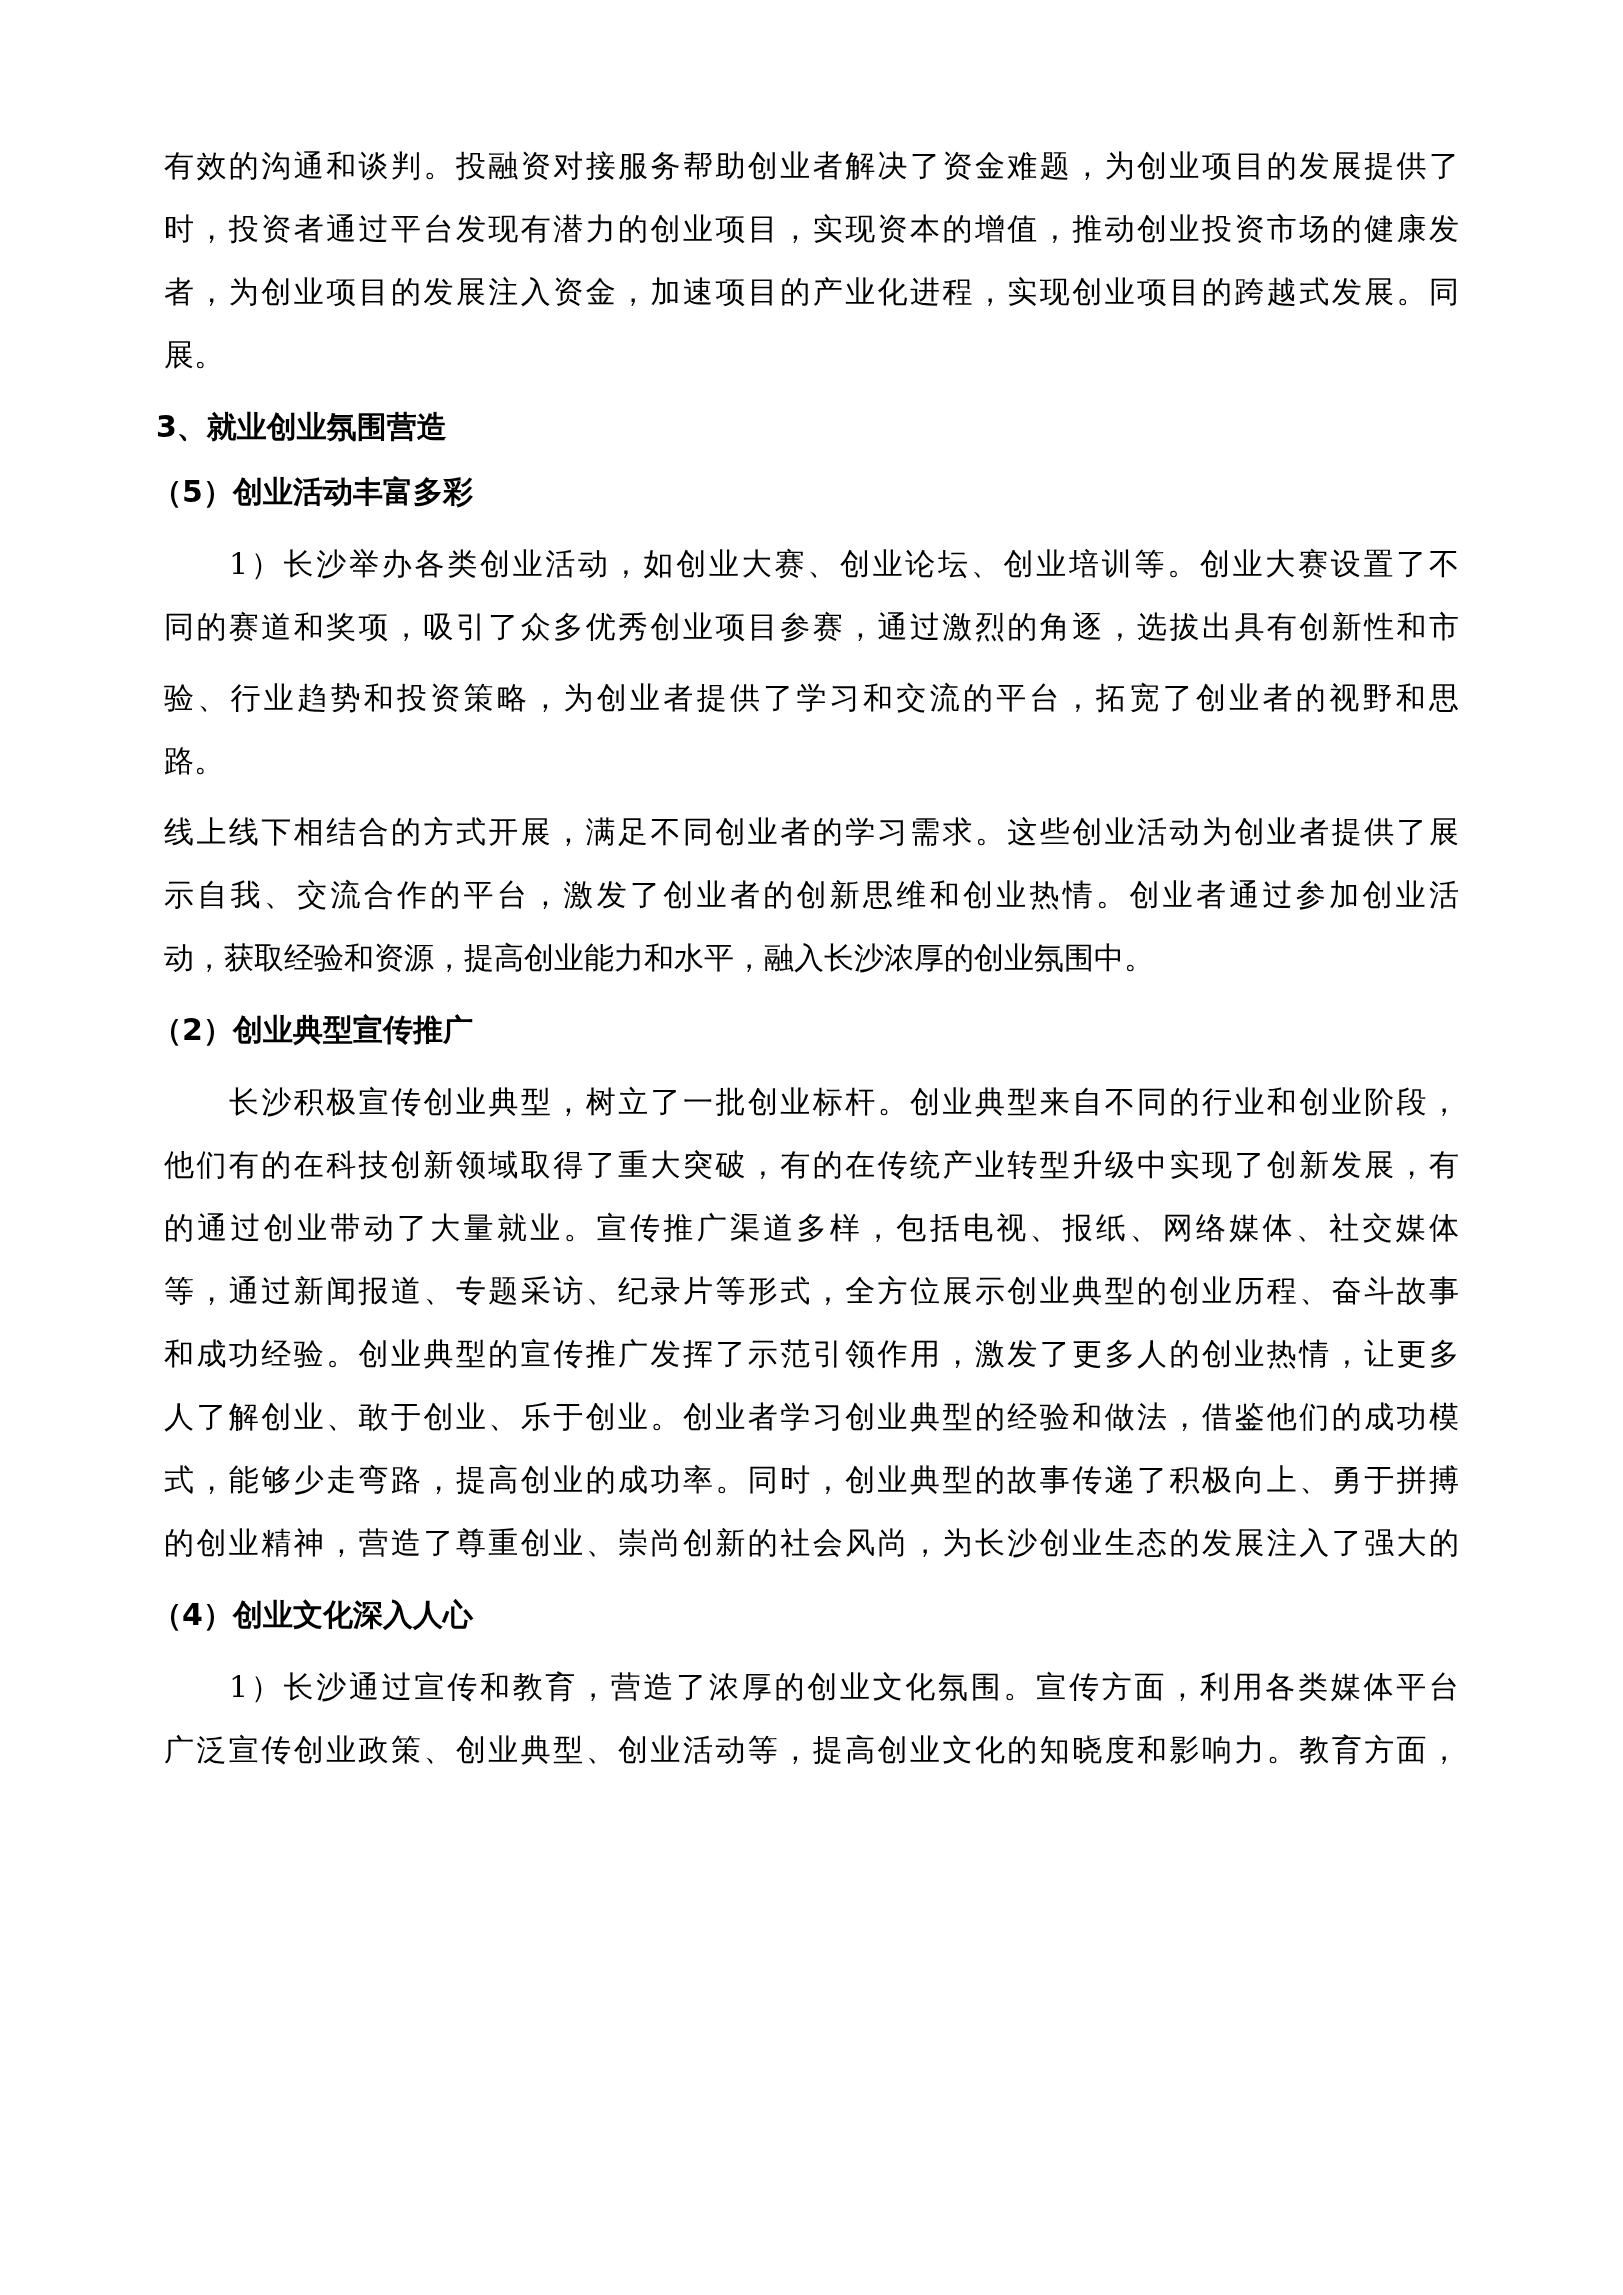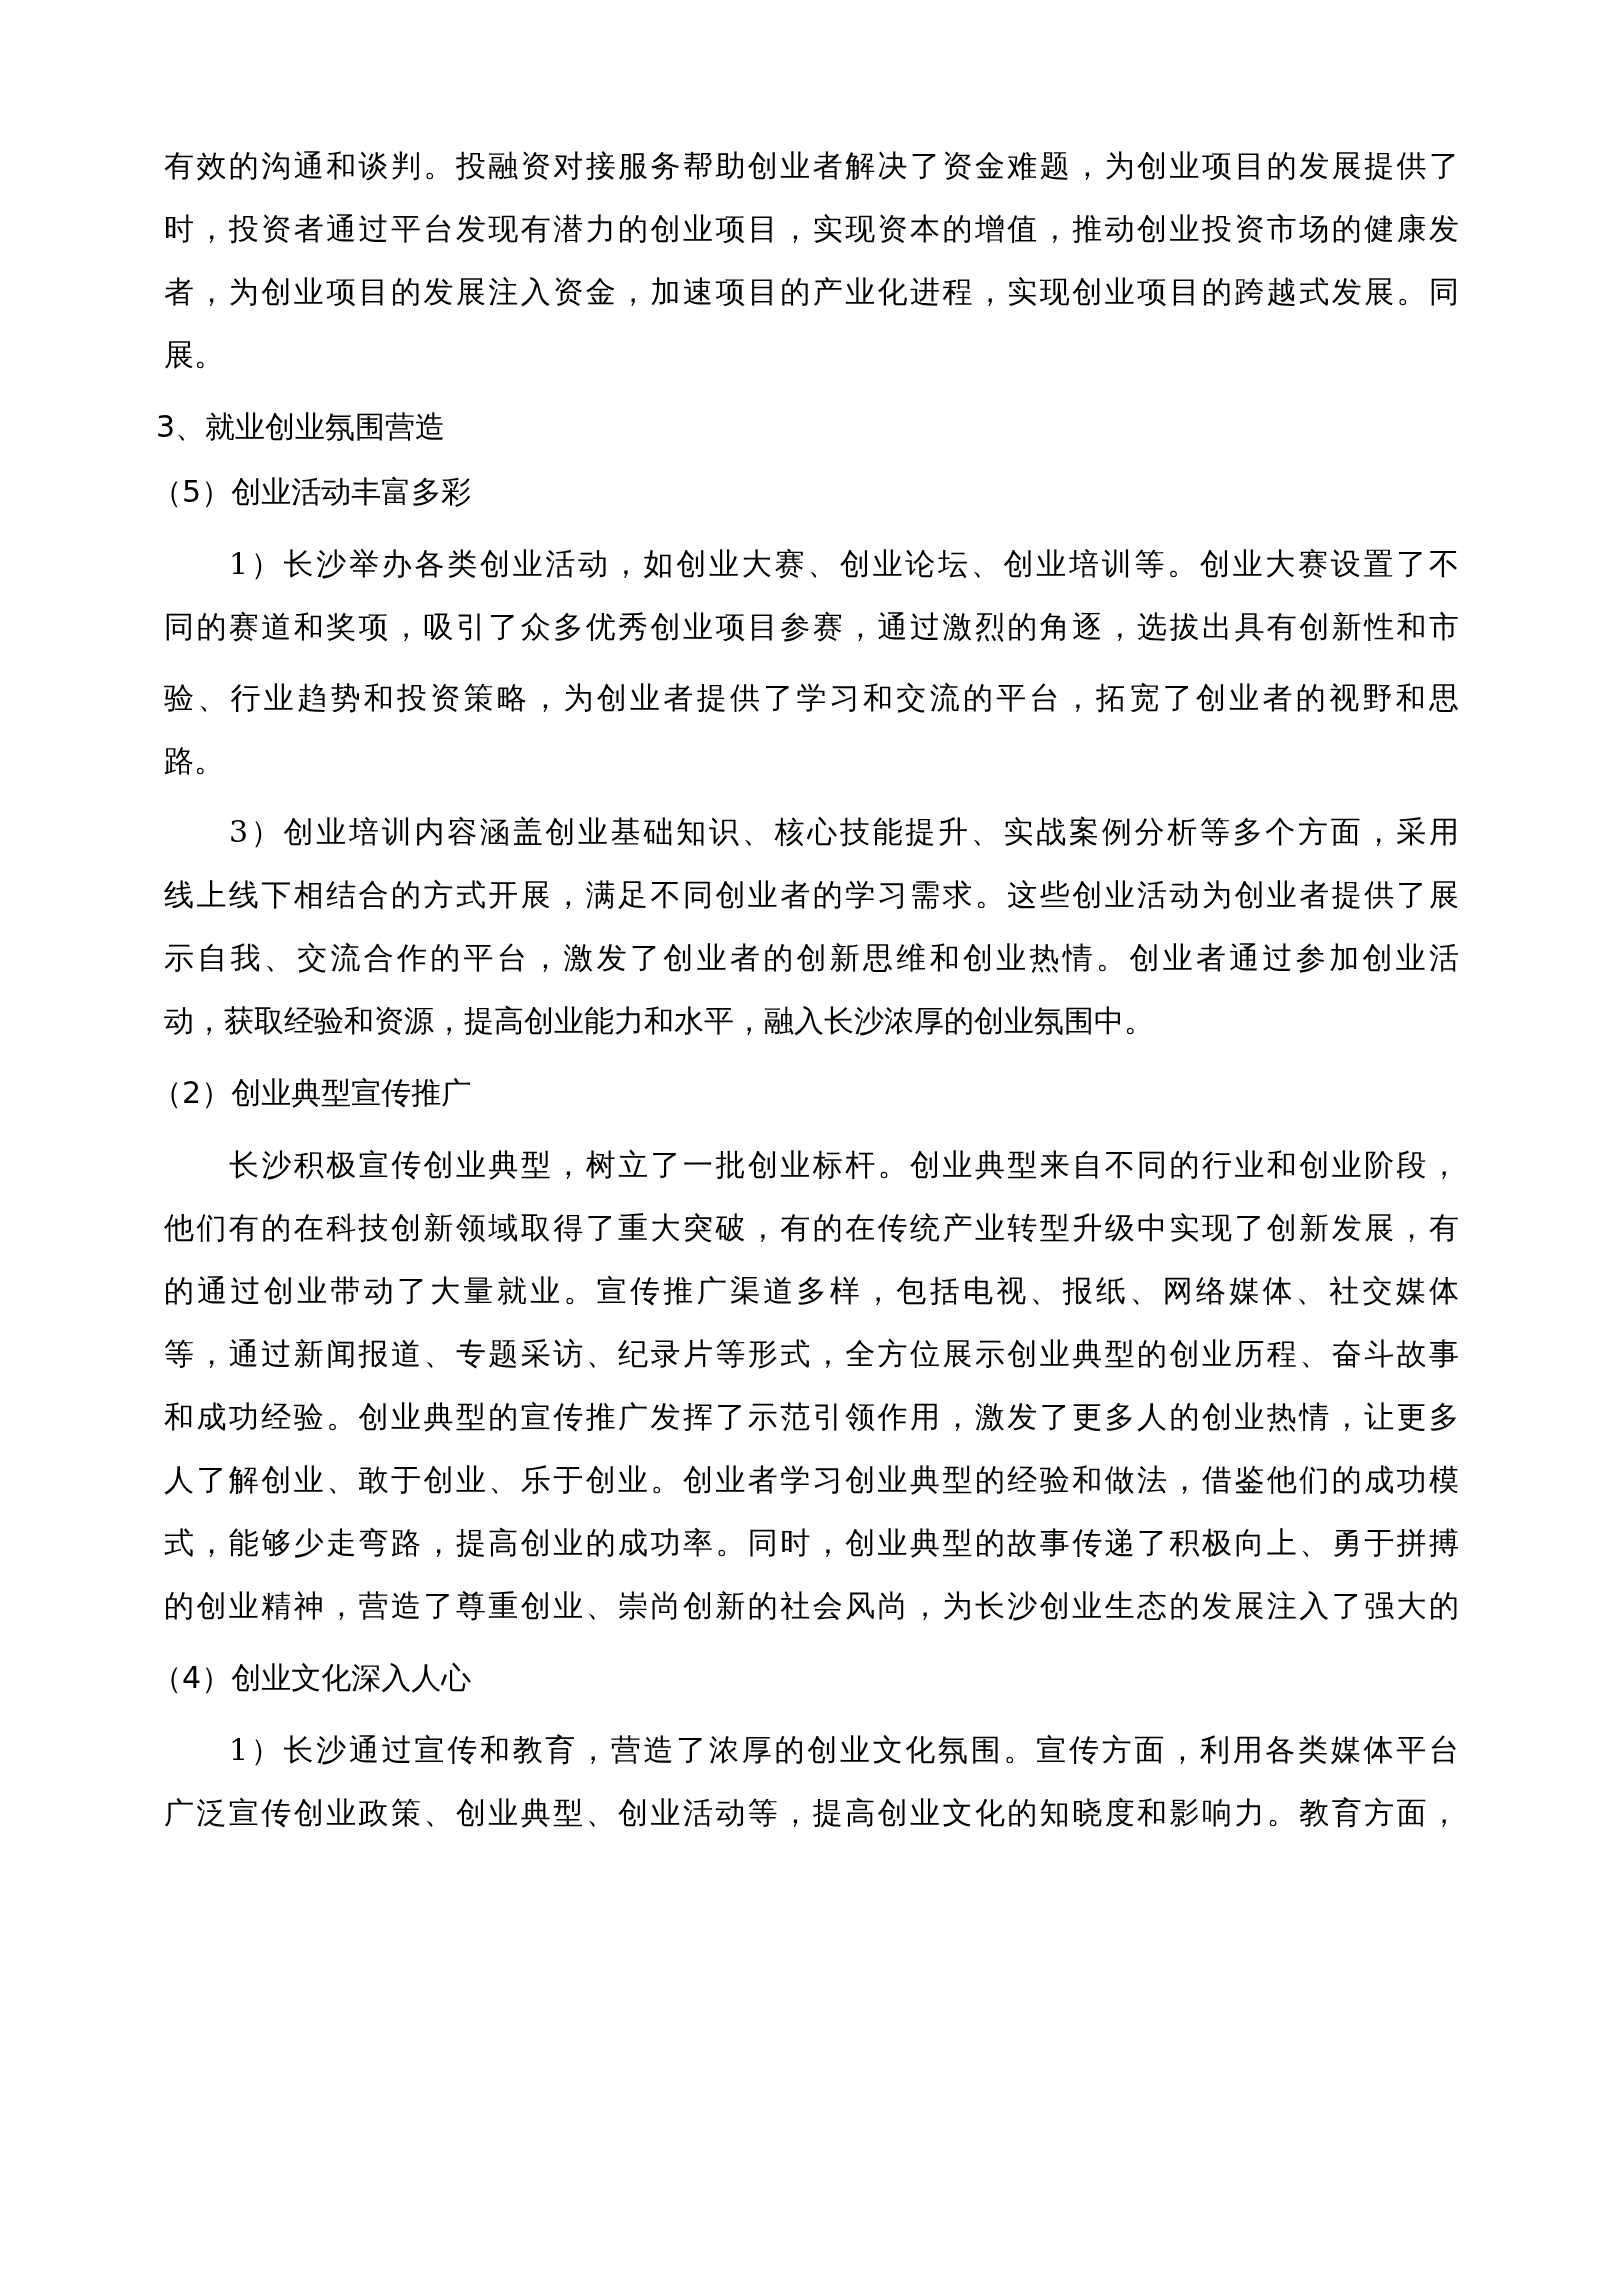--- a/index.html
+++ b/index.html
@@ -34,21 +34,21 @@
     .line.last {
       text-align-last: left;
     }
     .line.indent {
       padding-left: 65px;
     }
     .heading {
       font-size: 30px;
       line-height: 65px;
       height: 65px;
-      font-weight: normal;
+      font-weight: bold;
       white-space: nowrap;
       font-family: "DejaVu Sans", "Liberation Sans", sans-serif;
     }
     .heading.sub {
       margin-left: -3.9px;
     }
     .para {
       margin: 8px;
       padding: 0;
       height: auto;
@@ -74,21 +74,20 @@
     <div class="line indent">1）长沙举办各类创业活动，如创业大赛、创业论坛、创业培训等。创业大赛设置了不</div>
     <div class="line">同的赛道和奖项，吸引了众多优秀创业项目参赛，通过激烈的角逐，选拔出具有创新性和市</div>
   </div>
 
   <div class="para">
     <div class="line">验、行业趋势和投资策略，为创业者提供了学习和交流的平台，拓宽了创业者的视野和思</div>
     <div class="line last">路。</div>
   </div>
 
   <div class="para">
-    <div class="line indent">3）创业培训内容涵盖创业基础知识、核心技能提升、实战案例分析等多个方面，采用</div>
     <div class="line">线上线下相结合的方式开展，满足不同创业者的学习需求。这些创业活动为创业者提供了展</div>
     <div class="line">示自我、交流合作的平台，激发了创业者的创新思维和创业热情。创业者通过参加创业活</div>
     <div class="line last">动，获取经验和资源，提高创业能力和水平，融入长沙浓厚的创业氛围中。</div>
   </div>
 
   <div class="heading sub">（2）创业典型宣传推广</div>
 
   <div class="para">
     <div class="line indent">长沙积极宣传创业典型，树立了一批创业标杆。创业典型来自不同的行业和创业阶段，</div>
     <div class="line">他们有的在科技创新领域取得了重大突破，有的在传统产业转型升级中实现了创新发展，有</div>

